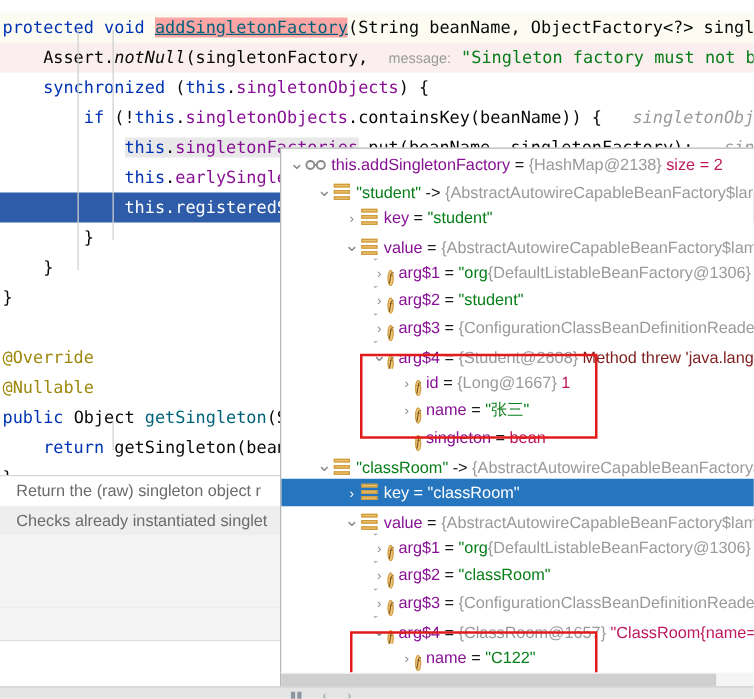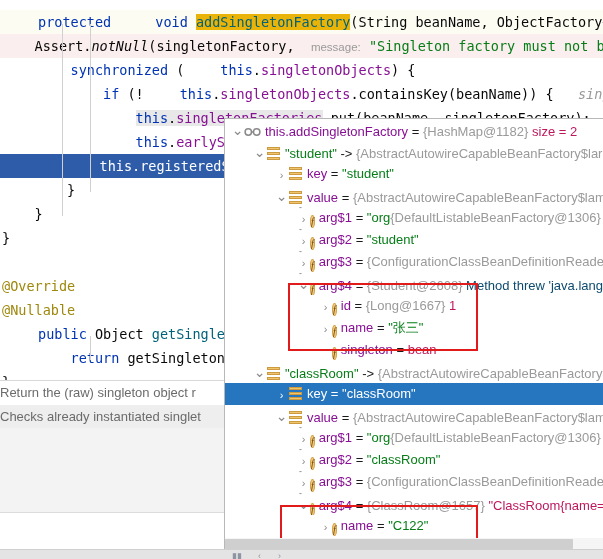--- a/index.html
+++ b/index.html
@@ -35,31 +35,31 @@
     line-height: 24px;
     white-space: pre;
     color: #080808;
   }
   .ln-text { padding-left: 2px; display: inline-block; }
 
   .hl-decl   { background: #fcfcf2; }
   .hl-assert { background: #fbeeee; }
   .hl-exec   { background: #2e5ca8; }
 
-  .kw   { color: #0033b3; margin-left: 36px; }
+  .kw   { color: #0033b3; }
   .txt  { color: #080808; }
   .fld  { color: #871094; }
   .str  { color: #067d17; }
   .meth { color: #00627a; }
   .ann  { color: #9e880d; }
   .ital { font-style: italic; text-align: right; }
   .hintlbl { color: #9a9a9a; font-size: 11.5px; font-family: "Liberation Sans", sans-serif; font-style: normal;}
   .hintval { color: #9a9a9a; font-style: italic; }
   .onwhite { background: #e8e8e8; }
-  .selid { background: #eab308; }
+  .selid { background: #fca5a5; text-decoration: underline; }
   .exec-txt { color: #ffffff; }
 
   
   .guide {
     position: absolute;
     width: 1px;
     background: #d0d0d0;
   }
 
   
@@ -70,20 +70,21 @@
     background: #ffffff;
     border-top: 1px solid #d8d8d8;
     border-right: 1px solid #d8d8d8;
     font-family: "Liberation Sans", sans-serif;
     font-size: 13px;
     color: #6b6b6b;
     overflow: hidden;
   }
   #docpopup .dl {
     height: 24px; line-height: 24px;
+    padding-left: 13px;
     white-space: pre;
     overflow: hidden;
   }
   #docpopup .dl.alt { background: #eeeeee; }
 
   
   .greyband {
     position: absolute;
     left: 0;
     width: 232px;
@@ -195,21 +196,21 @@
     width: 17px; height: 12px;
     vertical-align: -2px;
     margin-right: 4px;
   }
 
   .nm    { color: #871094; }
   .eq    { color: #1a1a1a; }
   .ov    { color: #9a9a9a; }  
   .sv    { color: #067d17; }  
   .tv    { color: #be185d; }  
-  .err   { color: #0c4a6e; }
+  .err   { color: #7f1d1d; }
 
   
   .redbox {
     position: absolute;
     border: 2px solid #e11b1b;
     pointer-events: none;
     box-sizing: border-box;
   }
 
   
@@ -281,21 +282,21 @@
   <div class="leftval" style="top:535px;">
     
   </div>
 
   <div id="varpanel">
     <div id="var-rows">
         <div class="row" style="padding-left: 6px;"><span class="arrow" style="font-size: 14px; vertical-align: 1px;">⌄</span><span class="ic-glasses"><svg width="17" height="12" viewBox="0 0 17 12">
               <circle cx="4.3" cy="6" r="3.2" fill="none" stroke="#8a8a8a" stroke-width="1.5"></circle>
               <circle cx="12.7" cy="6" r="3.2" fill="none" stroke="#8a8a8a" stroke-width="1.5"></circle>
               <line x1="7.5" y1="6" x2="9.5" y2="6" stroke="#8a8a8a" stroke-width="1.5"></line>
-            </svg></span><span class="nm">this.addSingletonFactory</span><span class="eq"> = </span><span class="ov">{HashMap@1182}</span><span class="tv">  size = 2</span></div>
+            </svg></span><span class="nm">this.addSingletonFactory</span><span class="eq"> = </span><span class="ov">{HashMap@2138}</span><span class="tv">  size = 2</span></div>
         <div class="row" style="padding-left: 28px;"><span class="arrow" style="font-size: 14px; vertical-align: 1px;">⌄</span><span class="ic ic-map"><i></i></span><span class="sv">"student"</span><span class="eq"> -&gt; </span><span class="ov">{AbstractAutowireCapableBeanFactory$lar</span></div>
         <div class="row" style="padding-left: 50px;"><span class="arrow">›</span><span class="ic ic-map"><i></i></span><span class="nm">key</span><span class="eq"> = </span><span class="sv">"student"</span></div>
         <div class="row" style="padding-left: 50px;"><span class="arrow" style="font-size: 14px; vertical-align: 1px;">⌄</span><span class="ic ic-map"><i></i></span><span class="nm">value</span><span class="eq"> = </span><span class="ov">{AbstractAutowireCapableBeanFactory$lamb</span></div>
         <div class="row" style="padding-left: 72px;"><span class="arrow">›</span><span class="ic-field final">f</span><span class="nm">arg$1</span><span class="eq"> = </span><span class="sv"> "org</span><span class="ov">{DefaultListableBeanFactory@1306}</span></div>
         <div class="row" style="padding-left: 72px;"><span class="arrow">›</span><span class="ic-field final">f</span><span class="nm">arg$2</span><span class="eq"> = </span><span class="sv">"student"</span></div>
         <div class="row" style="padding-left: 72px;"><span class="arrow">›</span><span class="ic-field final">f</span><span class="nm">arg$3</span><span class="eq"> = </span><span class="ov">{ConfigurationClassBeanDefinitionReade</span></div>
         <div class="row" style="padding-left: 72px;"><span class="arrow" style="font-size: 14px; vertical-align: 1px;">⌄</span><span class="ic-field final">f</span><span class="nm">arg$4</span><span class="eq"> = </span><span class="ov">{Student@2608}</span><span class="err"> Method threw 'java.lang</span></div>
         <div class="row" style="padding-left: 94px;"><span class="arrow">›</span><span class="ic-field">f</span><span class="nm">id</span><span class="eq"> = </span><span class="ov">{Long@1667}</span><span class="tv"> 1</span></div>
         <div class="row" style="padding-left: 94px;"><span class="arrow">›</span><span class="ic-field">f</span><span class="nm">name</span><span class="eq"> = </span><span class="sv">"张三"</span></div>
         <div class="row" style="padding-left: 94px;"><span class="arrow none">&nbsp;</span><span class="ic-field">f</span><span class="nm">singleton</span><span class="eq"> = </span><span class="tv">bean</span></div>

